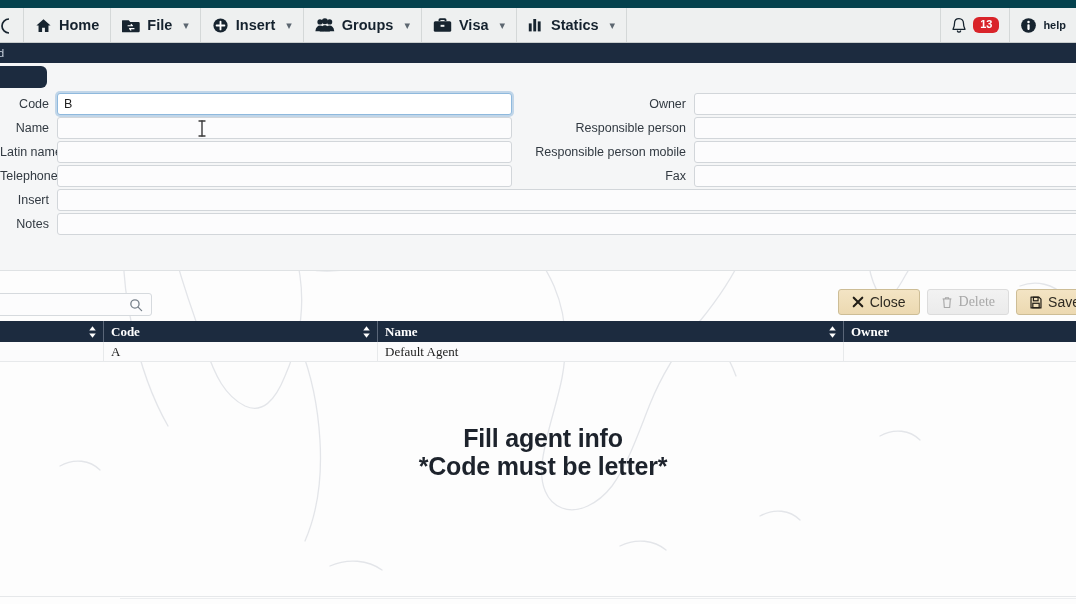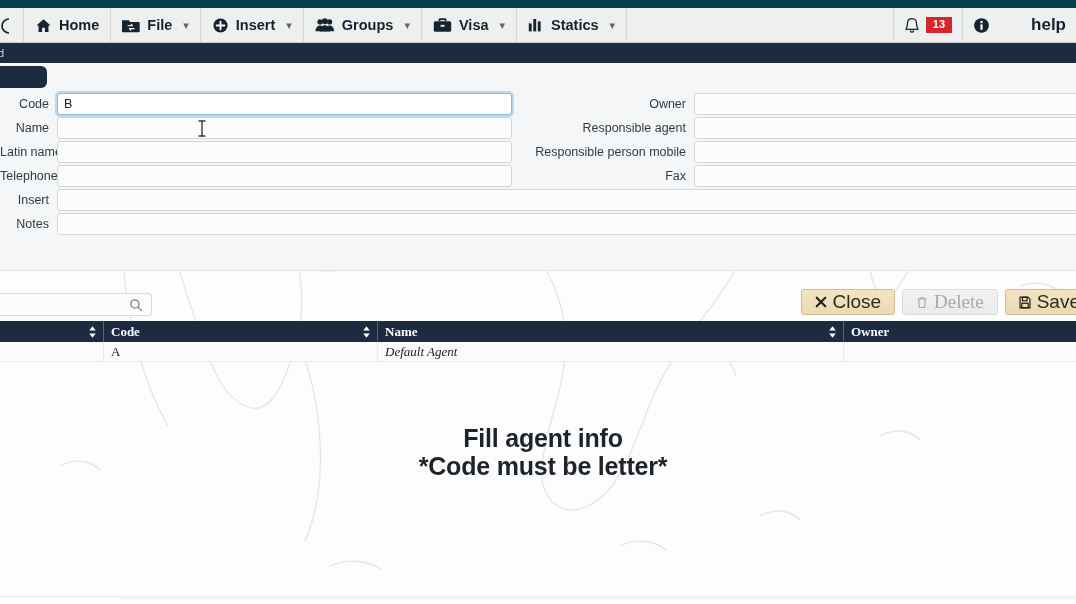--- a/index.html
+++ b/index.html
@@ -71,26 +71,26 @@
   .mi-icon svg { display: block; }
 
   .bell-cell, .help-cell {
     display: flex; align-items: center; gap: 6px;
     padding: 0 10px;
     border-left: 1px solid #d4d8d8;
   }
   .badge {
     background: #d9242a; color: #fff;
     font-size: 11px; font-weight: bold;
-    border-radius: 0;
+    border-radius: 6px;
     padding: 1px 7px 2px 7px;
     line-height: 1.15;
   }
   .help-text {
-    color: #15222e; font-size: 17px; font-weight: bold; margin-left: 35px;
+    color: #15222e; font-size: 11px; font-weight: bold;
   }
 
   
   .darkband {
     position: absolute; left: 0; top: 43px;
     width: 1076px; height: 20px;
     background: #1c2b3f;
     z-index: 29;
     color: #c9d2de;
     font-size: 11px;
@@ -198,21 +198,21 @@
 
   .btns {
     position: absolute; right: -18px; top: 0px;
     display: flex; gap: 7px; align-items: center;
   }
   .btn {
     display: flex; align-items: center; gap: 6px;
     height: 26px;
     padding: 0 13px;
     border-radius: 3px;
-    font-size: 19px;
+    font-size: 14px;
     color: #2e2a22;
     border: 1px solid #cdbd96;
     background: linear-gradient(#f3e4c4, #ecd9b1);
     white-space: nowrap;
     cursor: pointer;
     text-align: right;
   }
   .btn.disabled {
     color: #a8a8a8;
     border: 1px solid #dcdcdc;
@@ -267,21 +267,21 @@
   }
   .td {
     height: 20px;
     display: flex; align-items: center;
     padding-left: 7px;
     border-right: 1px solid #e7e9eb;
     overflow: hidden;
   }
   .td.c0 { width: 104px; }
   .td.c1 { width: 274px; }
-  .td.c2 { width: 466px; font-style: italic; }
+  .td.c2 { width: 466px; }
   .td.c3 { width: 232px; border-right: none; }
 
   
   .overlay-msg {
     position: absolute;
     left: 0; top: 424px;
     width: 1050px;
     text-align: center;
     z-index: 40;
     color: #1d232c;
@@ -486,21 +486,21 @@
         </div>
       </div>
 
       <div class="frow">
         <div class="fgroup">
           <span class="flabel left">Name</span>
           <input class="finput col-left" type="text" value="" style="">
         </div>
         <div class="gap-mid"></div>
         <div class="fgroup">
-          <span class="flabel right">Responsible agent</span>
+          <span class="flabel right">Responsible person</span>
           <input class="finput col-right" type="text" value="" style="">
         </div>
       </div>
 
       <div class="frow">
         <div class="fgroup">
           <span class="flabel left">Latin name</span>
           <input class="finput col-left" type="text" value="" style="">
         </div>
         <div class="gap-mid"></div>

